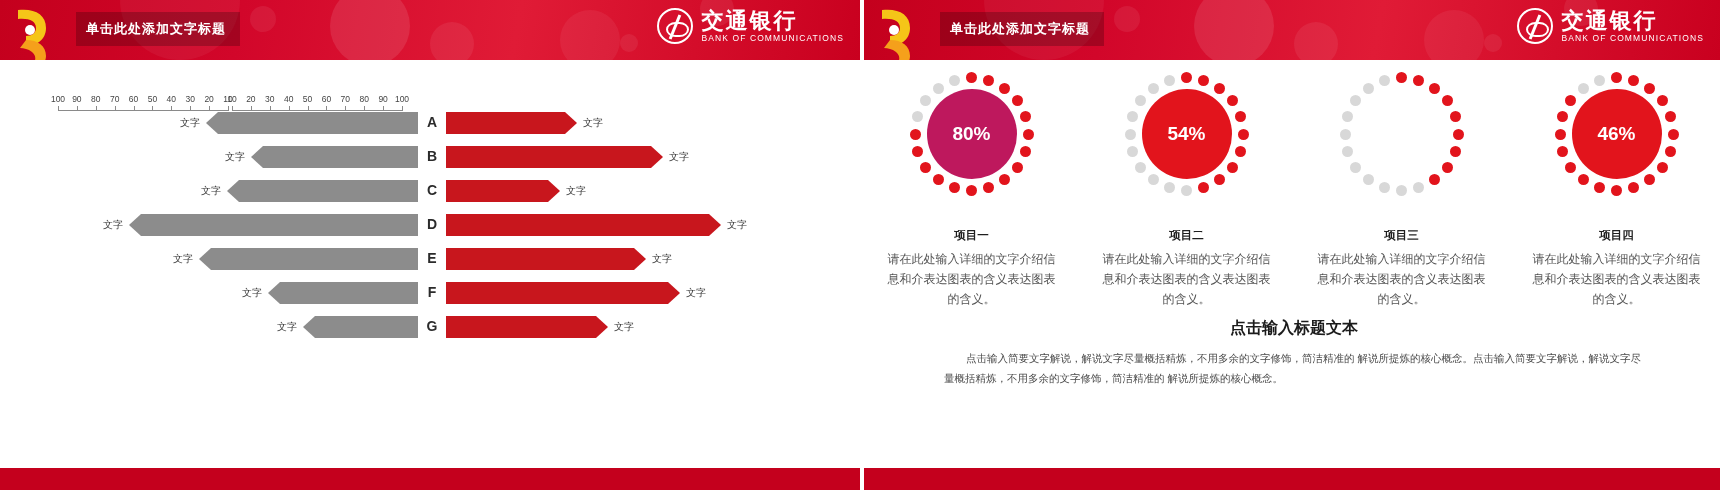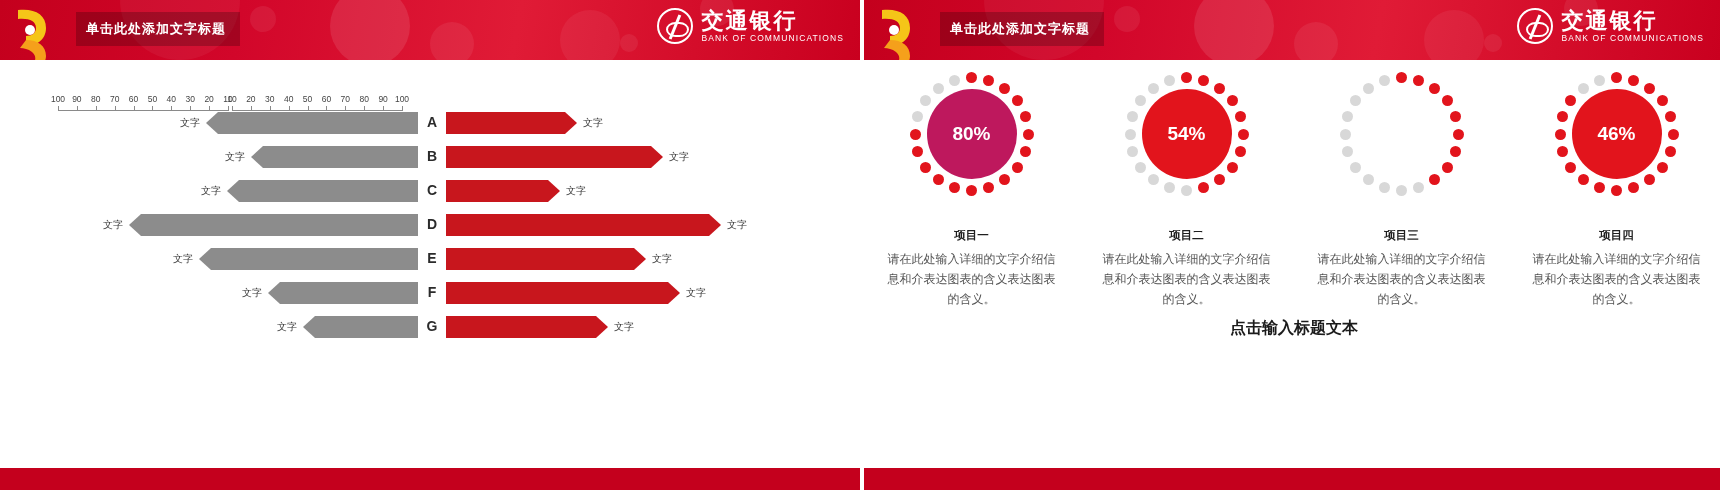--- a/index.html
+++ b/index.html
@@ -620,17 +620,18 @@
         <div class="cell">项目四</div>
       </div>
     <div class="captions" id="donut-captions">
         <div class="cell">请在此处输入详细的文字介绍信息和介表达图表的含义表达图表的含义。</div>
         <div class="cell">请在此处输入详细的文字介绍信息和介表达图表的含义表达图表的含义。</div>
         <div class="cell">请在此处输入详细的文字介绍信息和介表达图表的含义表达图表的含义。</div>
         <div class="cell">请在此处输入详细的文字介绍信息和介表达图表的含义表达图表的含义。</div>
       </div>
 
     <div class="sub-title">点击输入标题文本</div>
+    <div class="sub-body">点击输入简要文字解说，解说文字尽量概括精炼，不用多余的文字修饰，简洁精准的 解说所提炼的核心概念。点击输入简要文字解说，解说文字尽量概括精炼，不用多余的文字修饰，简洁精准的 解说所提炼的核心概念。</div>
 
     <div class="footer-white"></div>
     <div class="footer"></div>
   </div>
 </div>
 
 </body></html>

